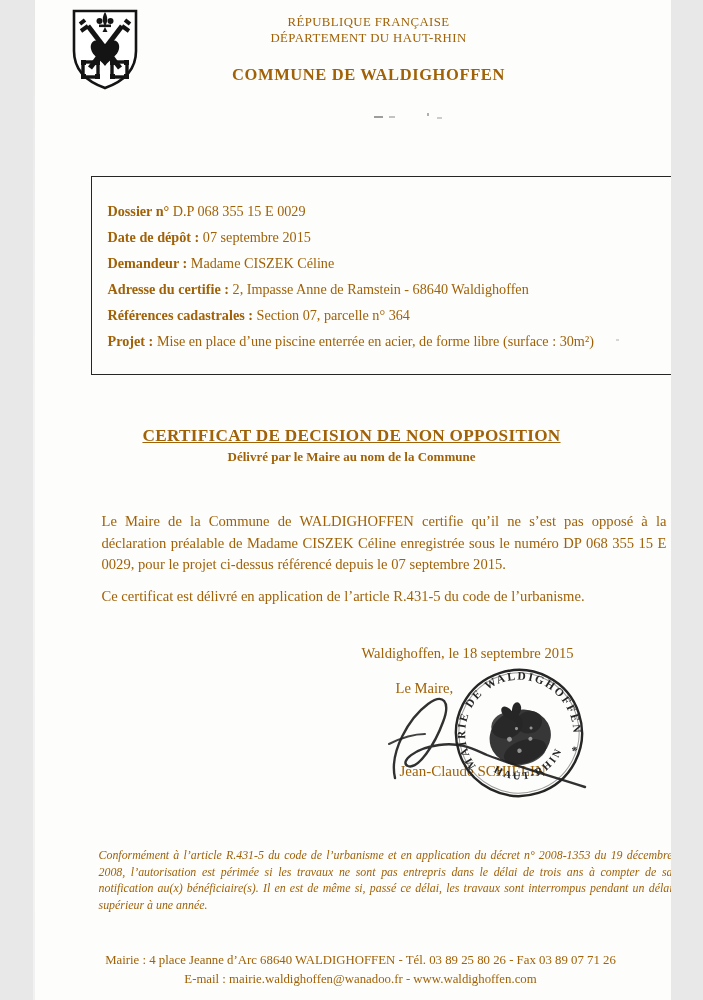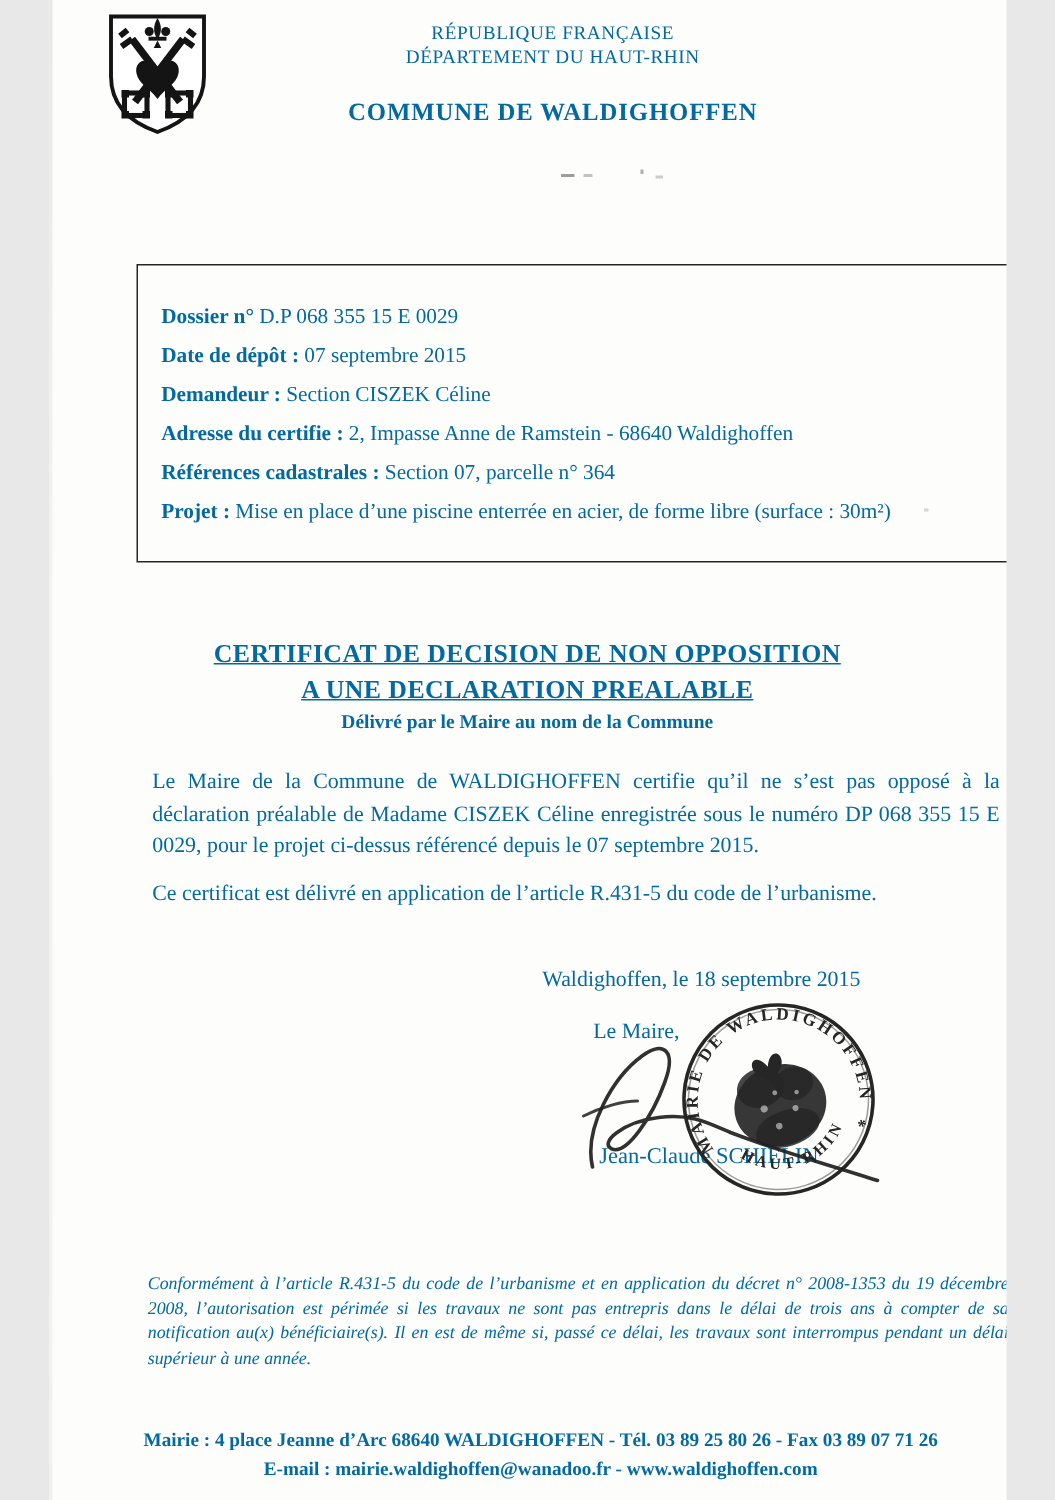--- a/index.html
+++ b/index.html
@@ -1,18 +1,18 @@
 <!DOCTYPE html>
 <html><head>
 <meta charset="utf-8">
 <style>
   html,body{margin:0;padding:0;background:#e8e8e8;}
   .page{
     position:relative;width:638px;height:1000px;margin:0 auto;
-    background:#fdfdfc;color:#0369a1;overflow:hidden;
+    background:#fdfdfc;color:#a16207;overflow:hidden;
     font-family:"Liberation Serif","DejaVu Serif",serif;
   }
   .scan-edge{position:absolute;left:0;top:0;width:2px;height:100%;
     background:linear-gradient(#9a9a9a,#d5d5d5 40%,#c9c9c9);opacity:.22;}
   
   .coat{position:absolute;left:36px;top:6px;}
   .letterhead{position:absolute;left:0;top:14px;width:100%;text-align:center;
     padding-left:34px;box-sizing:border-box;line-height:1.28;}
   .lh-small{font-size:12.8px;letter-spacing:.4px;}
   .lh-big{font-size:16.5px;font-weight:bold;letter-spacing:.6px;margin-top:17px;}
@@ -35,21 +35,21 @@
   
   .place-date{position:absolute;left:329px;top:645px;font-size:14.6px;}
   .maire-label{position:absolute;left:363px;top:680px;font-size:14.6px;}
   .mayor-name{position:absolute;left:367px;top:763px;font-size:15px;z-index:1;}
   .stamp{position:absolute;left:411px;top:658px;z-index:2;}
   .signature{position:absolute;left:348px;top:682px;z-index:3;}
   
   .legal{position:absolute;left:66px;top:847px;width:574px;margin:0;
     font-size:11.9px;line-height:16.6px;font-style:italic;text-align:justify;}
   .footer{position:absolute;left:0;top:951px;width:100%;text-align:center;
-    padding-left:18px;box-sizing:border-box;font-size:12.8px;line-height:19px;font-weight:bold;}
+    padding-left:18px;box-sizing:border-box;font-size:12.8px;line-height:19px;}
 </style>
 </head>
 <body>
 
 <div class="page">
   <div class="scan-edge"></div>
 
   <svg class="coat" width="72" height="88" viewBox="0 0 72 88">
     <path d="M 5,5 H 67 V 45 Q 67,71 36,82 Q 5,71 5,45 Z" fill="#ffffff" stroke="#141414" stroke-width="2.6"></path>
 
@@ -87,29 +87,28 @@
 
   <div class="smudge" style="left:341px;top:116px;width:9px;height:2px;"></div>
   <div class="smudge" style="left:356px;top:116px;width:6px;height:2px;opacity:.6;"></div>
   <div class="smudge" style="left:394px;top:113px;width:2px;height:3px;opacity:.8;"></div>
   <div class="smudge" style="left:404px;top:117px;width:5px;height:2px;opacity:.5;"></div>
   <div class="smudge" style="left:583px;top:339px;width:3px;height:2px;opacity:.4;"></div>
 
   <div class="dossier-box">
     <div class="row"><b>Dossier n°</b><span> D.P 068 355 15 E 0029</span></div>
     <div class="row"><b>Date de dépôt :</b><span> 07 septembre 2015</span></div>
-    <div class="row"><b>Demandeur :</b><span> Section CISZEK Céline</span></div>
+    <div class="row"><b>Demandeur :</b><span> Madame CISZEK Céline</span></div>
     <div class="row"><b>Adresse du certifie :</b><span> 2, Impasse Anne de Ramstein - 68640 Waldighoffen</span></div>
     <div class="row"><b>Références cadastrales :</b><span> Section 07, parcelle n° 364</span></div>
     <div class="row"><b>Projet :</b><span> Mise en place d’une piscine enterrée en acier, de forme libre (surface : 30m²)</span></div>
   </div>
 
   <div class="title-block">
     <div class="title-line">CERTIFICAT DE DECISION DE NON OPPOSITION</div>
-    <div class="title-line">A UNE DECLARATION PREALABLE</div>
     <div class="title-sub">Délivré par le Maire au nom de la Commune</div>
   </div>
 
   <p class="body-par p1">Le Maire de la Commune de WALDIGHOFFEN certifie qu’il ne s’est pas opposé à la déclaration préalable de Madame CISZEK Céline enregistrée sous le numéro DP 068 355 15 E 0029, pour le projet ci-dessus référencé depuis le 07 septembre 2015.</p>
   <p class="body-par p2">Ce certificat est délivré en application de l’article R.431-5 du code de l’urbanisme.</p>
 
   <div class="place-date">Waldighoffen, le 18 septembre 2015</div>
   <div class="maire-label">Le Maire,</div>
   <div class="mayor-name">Jean-Claude SCHIELIN</div>
 

